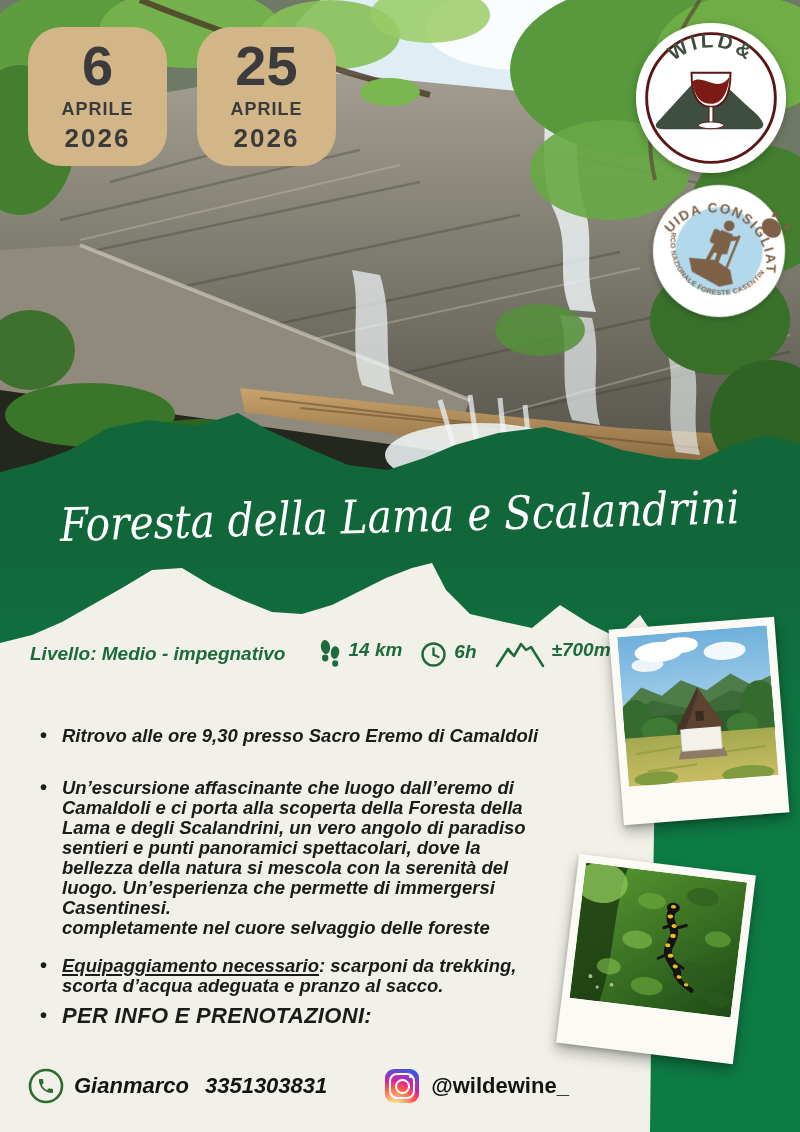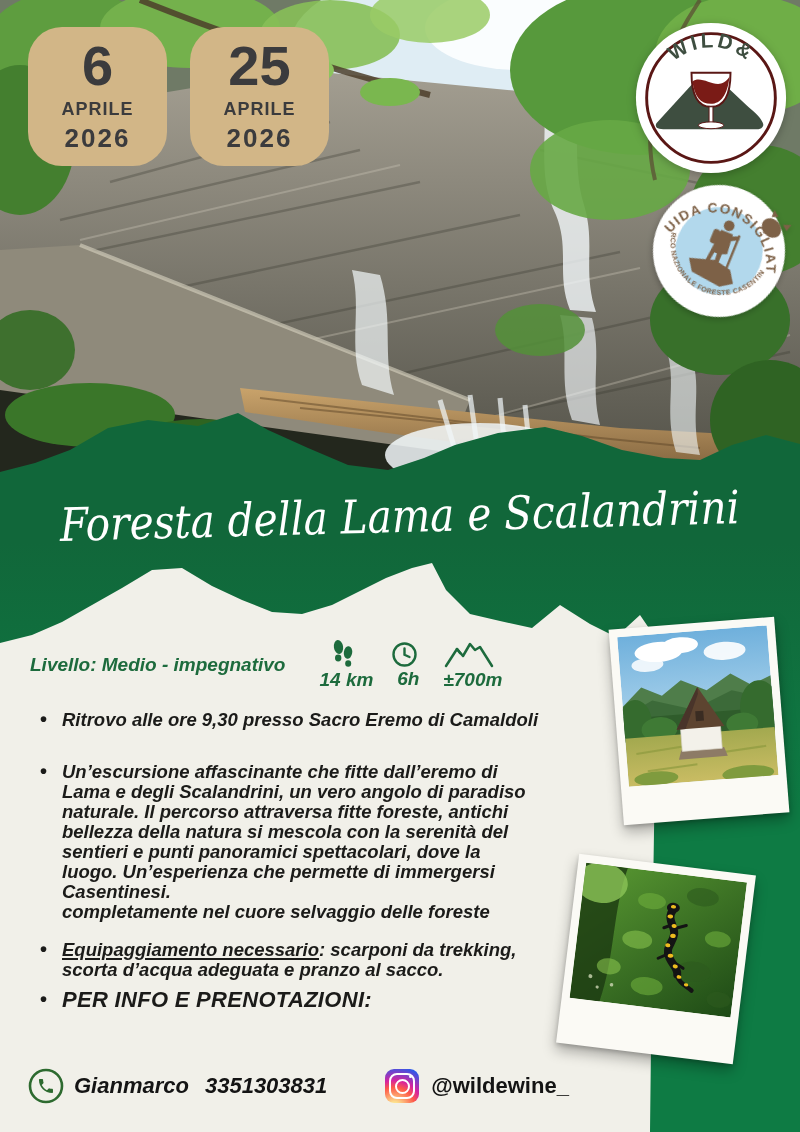--- a/index.html
+++ b/index.html
@@ -3,38 +3,38 @@
 <meta charset="utf-8">
 <style>
   html,body{margin:0;padding:0;background:#777;}
   .poster{position:relative;width:800px;height:1132px;background:#f1f0e9;overflow:hidden;
           font-family:"Liberation Sans",sans-serif;}
   .photo{position:absolute;left:0;top:0;z-index:1;}
   
   .date-badge{position:absolute;top:27px;width:139px;height:139px;background:#d2b687;
       border-radius:34px;display:flex;flex-direction:column;align-items:center;justify-content:center;
       color:#3b3b3d;text-align:center;z-index:3;}
-  .badge-1{left:28px}.badge-2{left:190px}
+  .badge-1{left:28px}.badge-2{left:197px}
   .date-day{font-size:56px;font-weight:bold;line-height:50px;}
   .date-month{font-size:18px;font-weight:bold;letter-spacing:1px;line-height:29px;margin-top:4px;}
   .date-year{font-size:26px;font-weight:bold;letter-spacing:2px;line-height:29px;}
   
   .logo{position:absolute;left:633px;top:20px;z-index:3;filter:drop-shadow(0 2px 4px rgba(0,0,0,.25));}
   .guide{position:absolute;left:651px;top:183px;z-index:3;transform:rotate(22deg);
          filter:drop-shadow(0 2px 3px rgba(0,0,0,.25));}
   
   .banner{position:absolute;left:0;top:400px;z-index:2;}
   
   .details{position:absolute;left:30px;top:639px;z-index:3;display:flex;align-items:center;
       color:#1d6b3d;font-weight:bold;font-style:italic;font-size:19px;white-space:nowrap;}
   .details .level{margin-right:16px;}
-  .dgroup{display:flex;align-items:center;margin-left:18px;flex-direction:column;}
+  .dgroup{display:flex;margin-left:18px;}
   .dgroup svg{margin-right:7px;flex:none;}
   
-  .bullets{position:absolute;left:36px;top:710px;z-index:3;width:570px;list-style:none;margin:0;padding:0;
+  .bullets{position:absolute;left:36px;top:726px;z-index:3;width:570px;list-style:none;margin:0;padding:0;
       color:#1b1b19;font-weight:bold;font-style:italic;font-size:18.5px;line-height:20px;}
   .bullets li{position:relative;padding-left:26px;white-space:nowrap;}
   .bullets li::before{content:"\2022";position:absolute;left:4px;top:-1px;font-size:20px;font-style:normal;}
   .li-meeting{margin-bottom:32px;}
   .li-desc{margin-bottom:18px;}
   .li-equip{margin-bottom:8px;}
   .li-cost{margin-bottom:15px;}
   .li-info{font-size:22px;line-height:24px;letter-spacing:.3px;}
   .u{text-decoration:underline;text-decoration-thickness:1.5px;text-underline-offset:2px;}
   
@@ -232,25 +232,25 @@
       </svg>
       <span>±700m</span>
     </span>
   </div>
 
   <ul class="bullets">
     <li class="li-meeting">
       <div>Ritrovo alle ore 9,30 presso Sacro Eremo di Camaldoli</div>
     </li>
     <li class="li-desc">
-      <div>Un’escursione affascinante che fitte dall’eremo di</div>
+      <div>Un’escursione affascinante che luogo dall’eremo di</div>
+      <div>Camaldoli e ci porta alla scoperta della Foresta della</div>
       <div>Lama e degli Scalandrini, un vero angolo di paradiso</div>
-      <div>naturale. Il percorso attraversa fitte foreste, antichi</div>
+      <div>sentieri e punti panoramici spettacolari, dove la</div>
       <div>bellezza della natura si mescola con la serenità del</div>
-      <div>sentieri e punti panoramici spettacolari, dove la</div>
       <div>luogo. Un’esperienza che permette di immergersi</div>
       <div>Casentinesi.</div>
       <div>completamente nel cuore selvaggio delle foreste</div>
     </li>
     <li class="li-equip">
       <div>
         <span class="u">Equipaggiamento necessario</span><span>: scarponi da trekking,</span>
       </div>
       <div>scorta d’acqua adeguata e pranzo al sacco.</div>
     </li>

